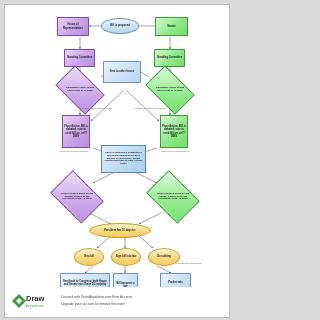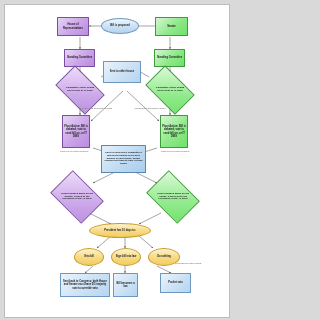--- a/index.html
+++ b/index.html
@@ -176,14 +176,24 @@
   </div>
 
   <div class="node rect bluebox" style="left:108px;top:268px;width:25px;height:24px;">
     <span class="txt">Bill becomes a law</span>
   </div>
 
   <div class="node rect bluebox" style="left:155px;top:268px;width:31px;height:20px;">
     <span class="txt">Pocket veto</span>
   </div>
 
+  <div id="footer">
+    <svg id="logo" viewBox="0 0 88 40">
+      <path d="M2,20 L16,6 L30,20 L16,34 Z" fill="#3d9e3d"></path>
+      <path d="M10,20 L16,14 L22,20 L16,26 Z" fill="#ffffff"></path>
+      <text x="30" y="20" font-family="Liberation Sans, sans-serif" font-size="15" font-weight="bold" fill="#333333">Draw</text>
+      <text x="26" y="32" font-family="Liberation Serif, serif" font-size="10" font-style="italic" fill="#3d9e3d">Anywhere</text>
+    </svg>
+    <div class="ftxt" id="ft1">Created with DrawAnywhere.com Free Account</div>
+    <div class="ftxt" id="ft2">Upgrade your account to remove this note!</div>
+  </div>
 
 </div>
 
 </body></html>

